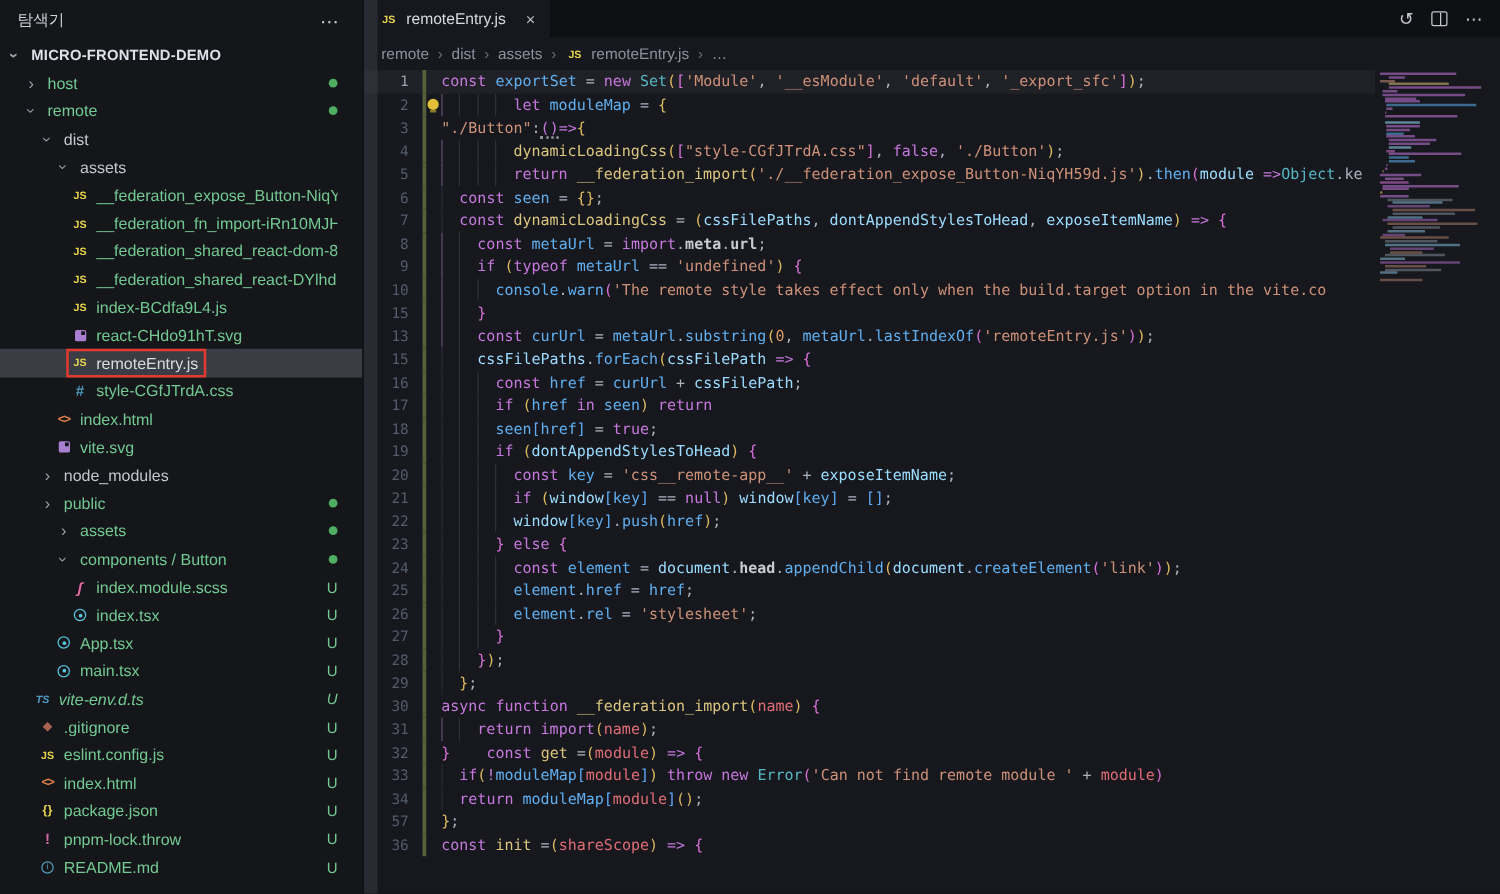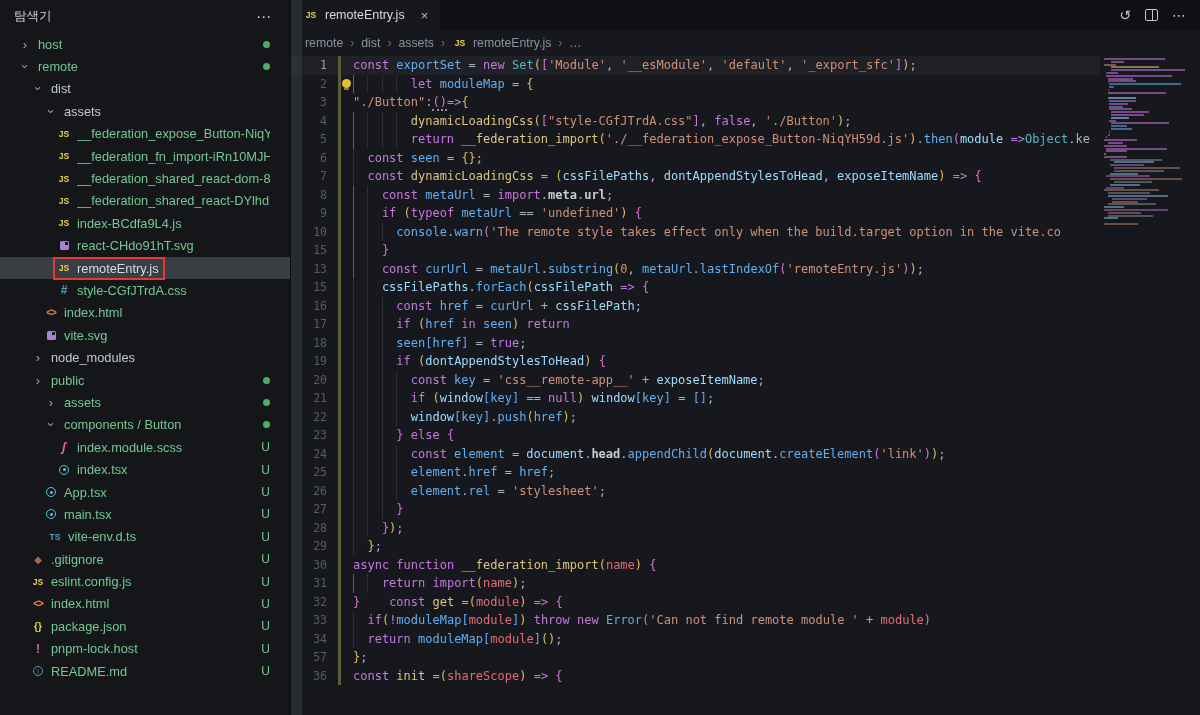--- a/index.html
+++ b/index.html
@@ -83,20 +83,25 @@
 
 <div class="app">
 
   <div class="sidebar">
     <div class="sb-header">
       <span>탐색기</span>
       <span class="sp"></span>
       <span class="sb-more">⋯</span>
     </div>
     <div class="tree">
+        <div class="row project" style="padding-left: 4px;">
+          <span class="chev open">›</span>
+          <span class="lbl">MICRO-FRONTEND-DEMO</span>
+          <span class="sp"></span>
+        </div>
         <div class="row" style="padding-left: 17px;">
           <span class="chev">›</span>
           <span class="lbl green">host</span>
           <span class="sp"></span>
           <span class="badge-dot"></span>
         </div>
         <div class="row" style="padding-left: 17px;">
           <span class="chev open">›</span>
           <span class="lbl green">remote</span>
           <span class="sp"></span>
@@ -232,21 +237,21 @@
           <span class="badge-u">U</span>
         </div>
         <div class="row" style="padding-left: 43px;">
           <span class="ficon">
             <span class="ic-react"></span>
           </span>
           <span class="lbl green">main.tsx</span>
           <span class="sp"></span>
           <span class="badge-u">U</span>
         </div>
-        <div class="row" style="padding-left: 47px;">
+        <div class="row" style="padding-left: 26px; font-style: italic;">
           <span class="ficon">
             <span class="ti ic-ts">TS</span>
           </span>
           <span class="lbl green">vite-env.d.ts</span>
           <span class="sp"></span>
           <span class="badge-u">U</span>
         </div>
         <div class="row" style="padding-left: 30px;">
           <span class="ficon">
             <span class="ic-git">◆</span>
@@ -276,21 +281,21 @@
             <span class="ic-json">{}</span>
           </span>
           <span class="lbl green">package.json</span>
           <span class="sp"></span>
           <span class="badge-u">U</span>
         </div>
         <div class="row" style="padding-left: 30px;">
           <span class="ficon">
             <span class="ic-yaml">!</span>
           </span>
-          <span class="lbl green">pnpm-lock.host</span>
+          <span class="lbl green">pnpm-lock.throw</span>
           <span class="sp"></span>
           <span class="badge-u">U</span>
         </div>
         <div class="row" style="padding-left: 30px;">
           <span class="ficon">
             <span class="ic-md">i</span>
           </span>
           <span class="lbl green">README.md</span>
           <span class="sp"></span>
           <span class="badge-u">U</span>

